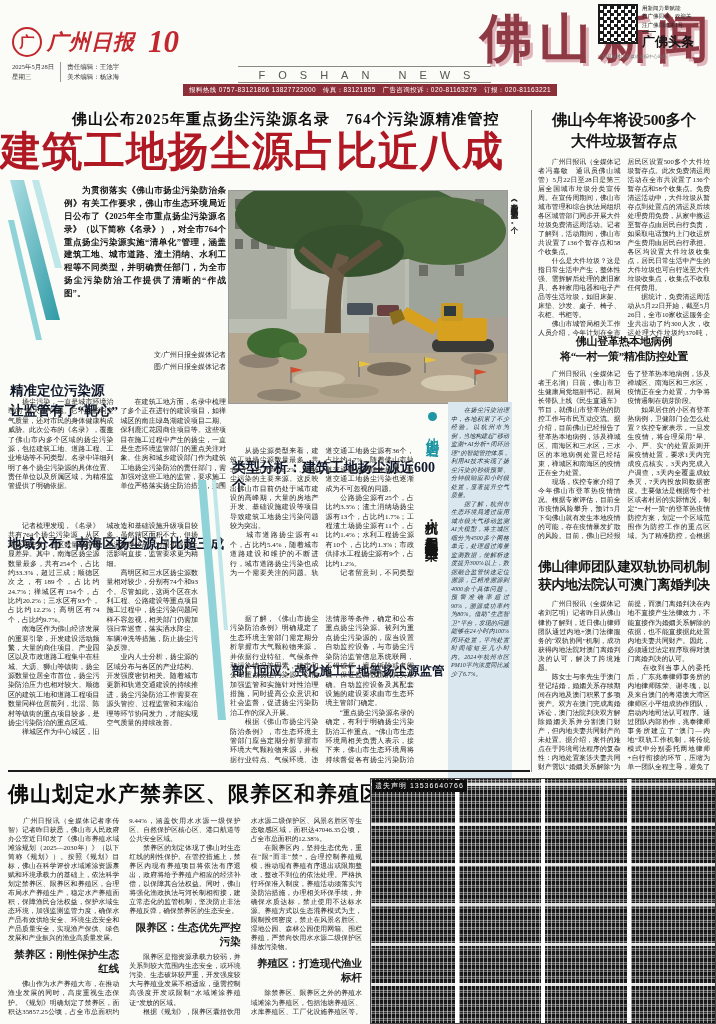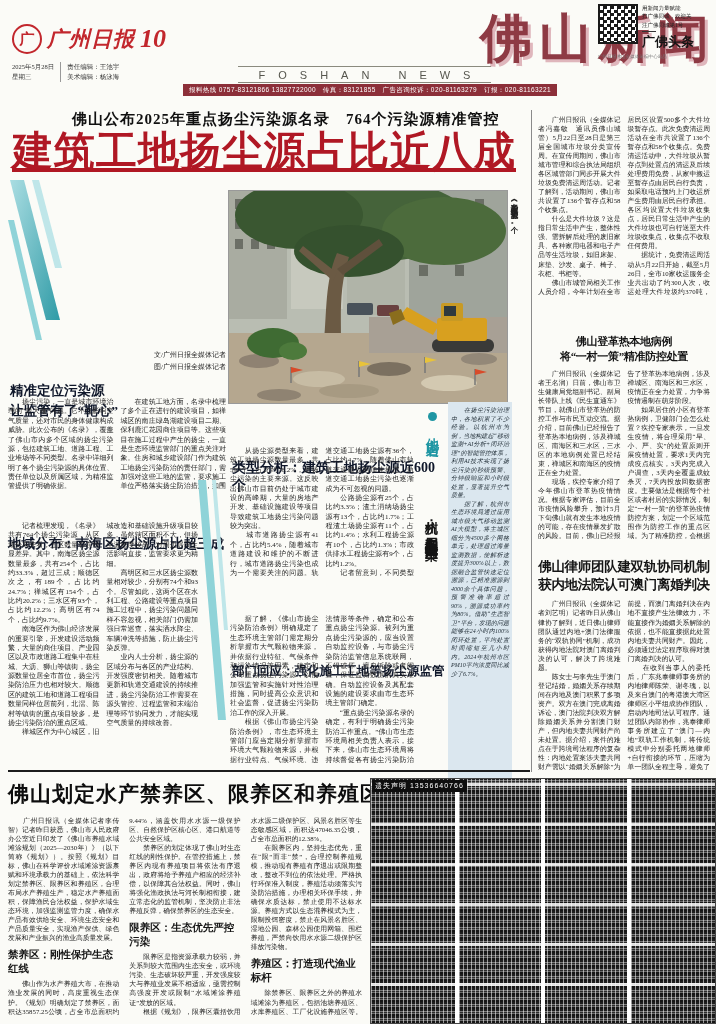--- a/index.html
+++ b/index.html
@@ -13,21 +13,21 @@
   .cols3{column-count:3;column-gap:10px;}
   .body7{font-size:7px;line-height:1.34;color:#222;}
   .body68{font-size:6.8px;line-height:1.33;color:#222;}
   .clip{overflow:hidden;}
 
   
   .gz-logo-row{display:flex;align-items:center;gap:5px;}
   .gz-mark{width:26px;height:26px;border-radius:50%;border:2px solid #c2272d;color:#c2272d;
            font-weight:bold;font-size:15px;display:flex;align-items:center;justify-content:center;}
   .gz-name{color:#c2272d;font-weight:900;font-size:21px;letter-spacing:1px;font-style:italic;}
-  .gz-num{color:#c2272d;font-weight:900;font-size:26px;margin-left:0;font-style:italic;}
+  .gz-num{color:#c2272d;font-weight:900;font-size:31px;margin-left:8px;font-style:italic;}
   .date-block{display:flex;gap:6px;font-size:6.5px;line-height:1.5;color:#333;}
   .date-block .sep{border-left:1px solid #999;}
   .masthead{font-size:52px;font-weight:900;color:#8e3a44;letter-spacing:7px;
             text-shadow:3px 3px 0 #dfb6bc;white-space:nowrap;}
   .masthead-sub{border-top:1px solid #8a8a7e;border-bottom:1px solid #8a8a7e;
                 text-align:center;font-size:11px;letter-spacing:13px;color:#55554d;
                 padding:2px 0 1px 13px;font-family:"Liberation Sans",sans-serif;}
   .qr{background:
       repeating-conic-gradient(#1a1a1a 0 25%,#fff 0 50%) 0 0/7px 7px;
       border:2px solid #1a1a1a;}
@@ -35,21 +35,21 @@
            letter-spacing:.4px;font-family:"Liberation Sans",sans-serif;}
 
   
   .kicker{font-size:15px;font-weight:800;letter-spacing:1px;white-space:nowrap;color:#101010;}
   .lead-headline{font-size:41px;font-weight:900;color:#b01824;letter-spacing:1px;white-space:nowrap;}
   .subhead{font-weight:700;color:#0f172a;margin-top:35px;}
   .tealtxt{color:#1f96a3;}
   .vert{writing-mode:vertical-rl;}
   .ra-title{font-size:15.5px;font-weight:800;text-align:center;line-height:1.35;letter-spacing:-0.3px;}
   .bottom-headline{font-size:21px;font-weight:900;letter-spacing:1px;white-space:nowrap;color:#0d0d0d;}
-  .bsub{font-size:10.5px;font-weight:800;text-align:left;margin:6px 0 3px;break-inside:avoid;}
+  .bsub{font-size:10.5px;font-weight:800;text-align:right;margin:6px 0 3px;break-inside:avoid;}
 
   .vline{background:#8a8a8a;width:1px;}
   .hline{background:#1c1c1c;}
 
   .tsz-box{background:#dbe7ef;font-size:6px;line-height:1.42;font-style:italic;
            padding:4px 3px;color:#1d2a33;}
   .tsz-dot{width:9px;height:9px;border-radius:50%;background:#1f96a3;}
   .caption-v{font-size:7.5px;font-weight:700;letter-spacing:1px;color:#222;}
 
   .noise{
@@ -102,36 +102,37 @@
         <div style="border-top:1px solid #333;margin:2px 0 1px;width:14px;"></div>
         <div style="font-size:13px;font-weight:800;">广佛头条</div>
       </div>
     </div>
     <div style="font-size:4.6px;color:#777;margin-top:3px;">广州日报佛山全媒体采编中心出品</div>
   </div>
 
   <div class="abs hotline" style="left:183px;top:84px;width:374px;height:12px;">报料热线 0757-83121866 13827722000　传真：83121855　广告咨询投诉：020-81163279　订报：020-81163221</div>
 
   <div class="abs kicker" style="left:72px;top:110px;">佛山公布2025年重点扬尘污染源名录　764个污染源精准管控</div>
-  <div class="abs lead-headline" style="left:12px;top:124px;text-decoration:underline;">建筑工地扬尘源占比近八成</div>
+  <div class="abs lead-headline" style="left:0;top:124px;">建筑工地扬尘源占比近八成</div>
 
   <div class="abs vline" style="left:531px;top:110px;height:662px;"></div>
 
   <svg class="abs" style="left:8px;top:180px;" width="54" height="168">
     <defs>
         <linearGradient id="tg" x1="0" y1="0" x2="1" y2="1">
       <stop offset="0" stop-color="#aadde2"></stop>
           <stop offset="1" stop-color="#2f9ba6"></stop>
         </linearGradient>
       </defs>
     <polygon points="2,0 16,0 52,140 38,140" fill="url(#tg)"></polygon>
     <polygon points="24,0 31,0 54,88 47,88" fill="#bfe6e9"></polygon>
     <polygon points="0,40 6,40 34,160 28,160" fill="#8fd3d8"></polygon>
   </svg>
 
+  <div class="abs just pre clip" style="left:64px;top:184px;width:162px;height:154px;font-size:8.6px;font-weight:700;line-height:1.5;">　　为贯彻落实《佛山市扬尘污染防治条例》有关工作要求，佛山市生态环境局近日公布了《2025年全市重点扬尘污染源名录》（以下简称《名录》），对全市764个重点扬尘污染源实施“清单化”管理，涵盖建筑工地、城市道路、渣土消纳、水利工程等不同类型，并明确责任部门，为全市扬尘污染防治工作提供了清晰的“作战图”。</div>
 
   <div class="abs subhead pre" style="left:10px;top:346px;width:128px;font-size:13.5px;line-height:1.5;">精准定位污染源
 让监管有了“靶心”</div>
   <div class="abs pre" style="left:120px;top:350px;width:106px;font-size:7px;line-height:1.7;text-align:right;color:#222;">文/广州日报全媒体记者
 图/广州日报全媒体记者</div>
 
   <div class="abs cols2 just pre body7 clip" style="left:8px;top:398px;width:218px;height:98px;">　　扬尘污染，一直是城市环境治理的“老大难”问题。它不仅影响空气质量，还对市民的身体健康构成威胁。此次公布的《名录》，覆盖了佛山市内多个区域的扬尘污染源，包括建筑工地、道路工程、工业堆场等不同类型。名录中详细列明了各个扬尘污染源的具体位置、责任单位以及所属区域，为精准监管提供了明确依据。
 　　在建筑工地方面，名录中梳理了多个正在进行的建设项目，如禅城区的南庄绿岛湖建设项目二期、保利鹿汇花园商住项目等。这些项目在施工过程中产生的扬尘，一直是生态环境监管部门的重点关注对象。住房和城乡建设部门作为建筑工地扬尘污染防治的责任部门，需加强对这些工地的监管，要求施工单位严格落实扬尘防治措施，如围挡作业、洒水降尘、车辆冲洗等，确保施工过程中的扬尘排放符合标准。
 　　道路工程也是扬尘污染的重要来源之一。《名录》中提到了如季华路道路工程、佛山大道三期及沿线等重要交通建设项目。这些工程在施工过程中，由于路面开挖、物料运输等环节产生大量扬尘。交通运输部门作为责任部门，需加强对这些工程的扬尘管控，优化施工方案，减少扬尘产生，并及时对路面进行清扫和洒水，降低扬尘对周边环境的影响。</div>
 
@@ -238,20 +239,22 @@
 　　根据《佛山市扬尘污染防治条例》，市生态环境主管部门应当定期分析掌握市环境大气颗粒物来源，并根据行业特点、气候环境、违法情形等条件，确定和公布重点扬尘污染源。被列为重点扬尘污染源的，应当设置自动监控设备，与市扬尘污染防治监管信息系统联网，不得破坏、擅自拆除或者闲置，保证监测数据的真实准确。自动监控设备及其配套设施的建设要求由市生态环境主管部门确定。
 　　“重点扬尘污染源名录的确定，有利于明确扬尘污染防治工作重点。”佛山市生态环境局相关负责人表示，接下来，佛山市生态环境局将持续督促各有扬尘污染防治监管责任的部门切实履行职责，强化施工工地等扬尘源监管，切实做好扬尘防控。</div>
 
   <div class="abs tsz-dot" style="left:428px;top:412px;"></div>
   <div class="abs vert tealtxt" style="left:423px;top:428px;height:76px;font-size:13px;font-weight:800;letter-spacing:2px;">他山之石</div>
   <div class="abs vert" style="left:422px;top:510px;height:262px;font-size:13px;font-weight:800;letter-spacing:1px;">杭州：利用人工智能治理扬尘污染</div>
   <div class="abs tsz-box just pre clip" style="left:448px;top:402px;width:58px;height:378px;">　　在扬尘污染治理中，各地积累了不少经验。以杭州市为例，当地构建起“移动监测+AI分析+闭环治理”的智能管控体系，利用AI技术实现了扬尘污染的秒级预警、分钟级响应和小时级处置，显著提升空气质量。
 　　据了解，杭州市生态环境局通过应用城市级大气移动监测AI大模型，将主城区细分为4500多个网格单元，处理超过海量监测数据，使解析速度提升300%以上，数据融合监管快速定位溯源，已精准溯源到4000余个具体问题，预警准确率超过90%，溯源成功率约为80%。借助“生态智卫”平台，发现的问题能够在24小时内100%闭环处置，平均处置时间缩短至几小时内。2024年杭州市区PM10平均浓度同比减少了6.7%。</div>
 
   <div class="abs" style="left:538px;top:110px;width:172px;">
+    <div class="ra-title pre">佛山今年将设500多个
+大件垃圾暂存点</div>
     <div class="cols2 just pre body68 clip" style="height:184px;margin-top:5px;">　　广州日报讯（全媒体记者冯嘉敏　通讯员佛山城管）5月22日至28日是第三届全国城市垃圾分类宣传周。在宣传周期间，佛山市城市管理和综合执法局组织各区城管部门同步开展大件垃圾免费清运周活动。记者了解到，活动期间，佛山市共设置了136个暂存点和58个收集点。
 　　什么是大件垃圾？这是指日常生活中产生，整体性强、需拆解后处理的废旧家具、各种家用电器和电子产品等生活垃圾，如旧床架、床垫、沙发、桌子、椅子、衣柜、书柜等。
 　　佛山市城管局相关工作人员介绍，今年计划在全市居民区设置500多个大件垃圾暂存点。此次免费清运周活动在全市共设置了136个暂存点和58个收集点。免费清运活动中，大件垃圾从暂存点到处置点的清运及后续处理费用免费，从家中搬运至暂存点由居民自行负责，如采取电话预约上门收运所产生费用由居民自行承担。各区均设置大件垃圾收集点，居民日常生活中产生的大件垃圾也可自行送至大件垃圾收集点，收集点不收取任何费用。
 　　据统计，免费清运周活动从5月22日开始，截至5月26日，全市10家收运服务企业共出动了约300人次，收运处理大件垃圾约370吨，预约上门共约25单次。下一步，佛山市城管局将加快推进大件垃圾暂存点建设，不定期开展免费清运活动，针对特殊困难群体提供上门服务，同时完善预约小程序服务功能，形成“线上预约+线下调度”的协同机制，推动收运服务提质增效。</div>
   </div>
   <div class="abs" style="left:538px;top:334px;width:172px;">
     <div class="ra-title pre" style="font-size:11px;">佛山登革热本地病例
 将“一村一策”精准防控处置</div>
     <div class="cols2 just pre body68 clip" style="height:176px;margin-top:5px;">　　广州日报讯（全媒体记者王名润）日前，佛山市卫生健康局党组副书记、副局长带队上线《民生直通车》节目，就佛山市登革热的防控工作与市民互动交流。据介绍，目前佛山已经报告了登革热本地病例，涉及禅城区、南海区和三水区，三水区的本地病例处置已经结束，禅城区和南海区的疫情正在全力处置。
 　　现场，疾控专家介绍了今年佛山市登革热疫情情况。根据专家评估，目前全市疫情风险攀升，预计5月下旬佛山就有发生本地疫情的可能，存在疫情暴发扩散的风险。目前，佛山已经报告了登革热本地病例，涉及禅城区、南海区和三水区，疫情正在全力处置，力争将疫情遏制在萌芽阶段。

